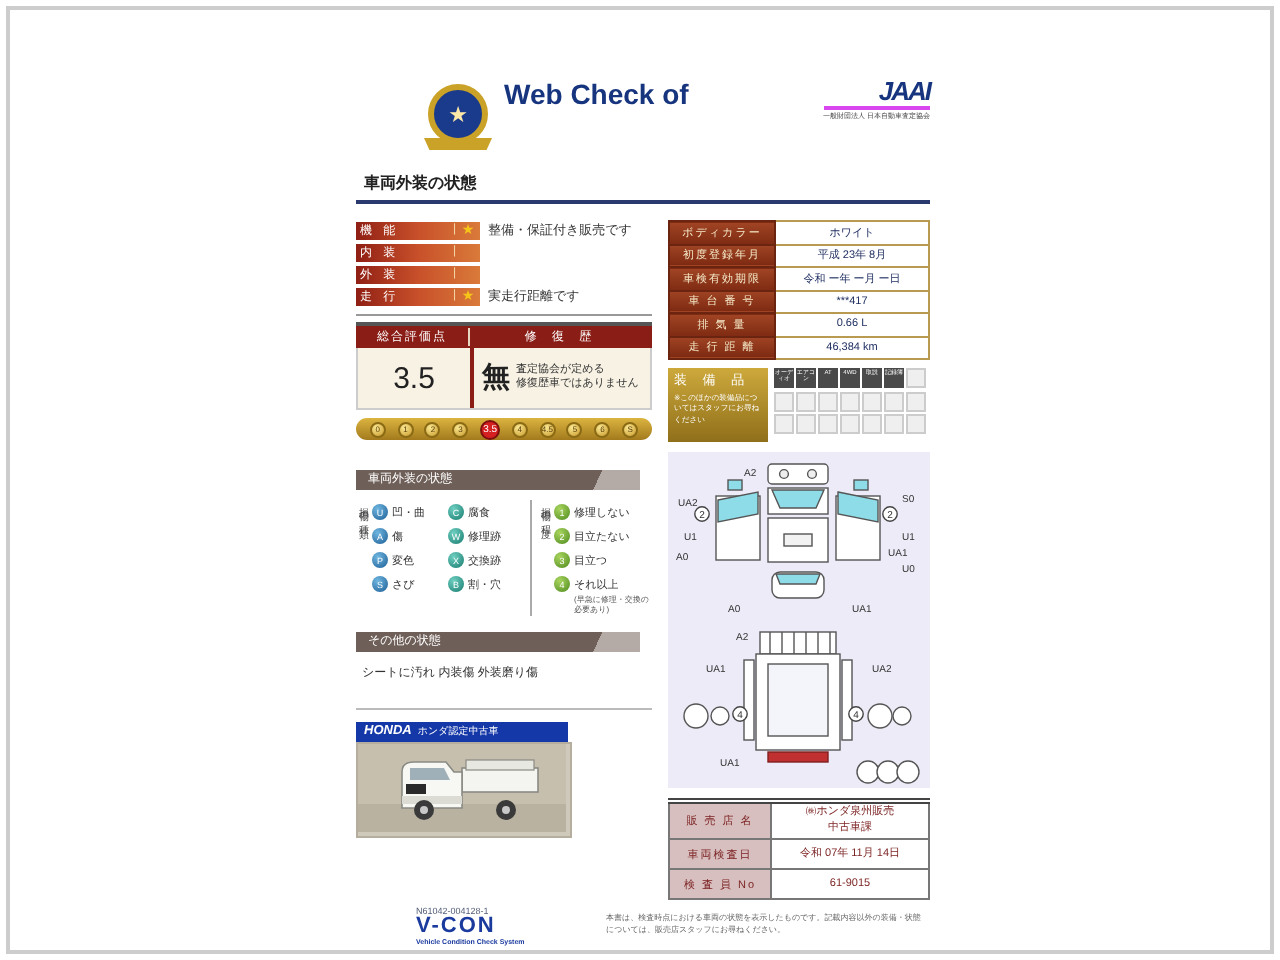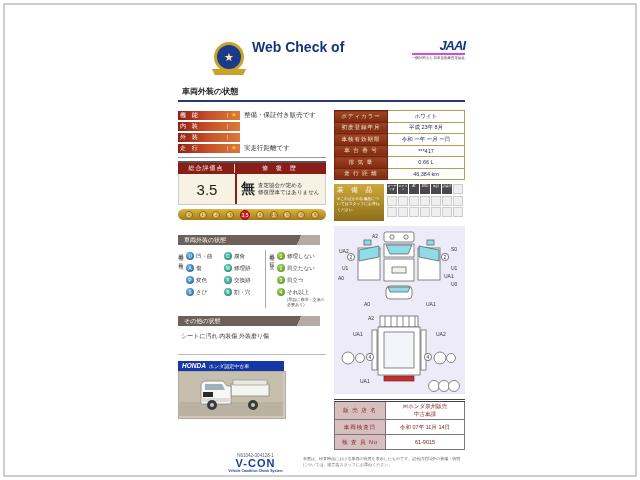--- a/index.html
+++ b/index.html
@@ -104,21 +104,21 @@
   .diagram svg{position:absolute;left:0;top:0;}
 
   
   .sales-table{width:131px;margin-top:5px;border-top:3px double #444;}
   .slabel{width:48px;background:#d8bfbf;color:#7a1f1f;font-size:5.5px;text-align:center;letter-spacing:1px;border:1px solid #777;}
   .svalue{background:#fff;color:#7a1f1f;font-size:5.5px;text-align:center;border:1px solid #777;line-height:1.4;}
   .sales-table td{height:12px;padding:1px;}
 
   
   .footer{display:flex;margin-top:3px;padding-left:30px;}
-  .vcon-block{width:95px;text-align:center;}
+  .vcon-block{width:95px;}
   .serial{font-size:4.5px;color:#55607a;}
   .vcon{font-size:11px;font-weight:900;color:#1a3a9e;letter-spacing:1px;line-height:1;}
   .vcon-sub{font-size:3.5px;color:#1a3a9e;font-weight:bold;}
   .fineprint{width:158px;font-size:4px;color:#666;line-height:1.4;padding-top:3px;}
 </style>
 </head>
 <body>
 
 <div class="frame"></div>
 

